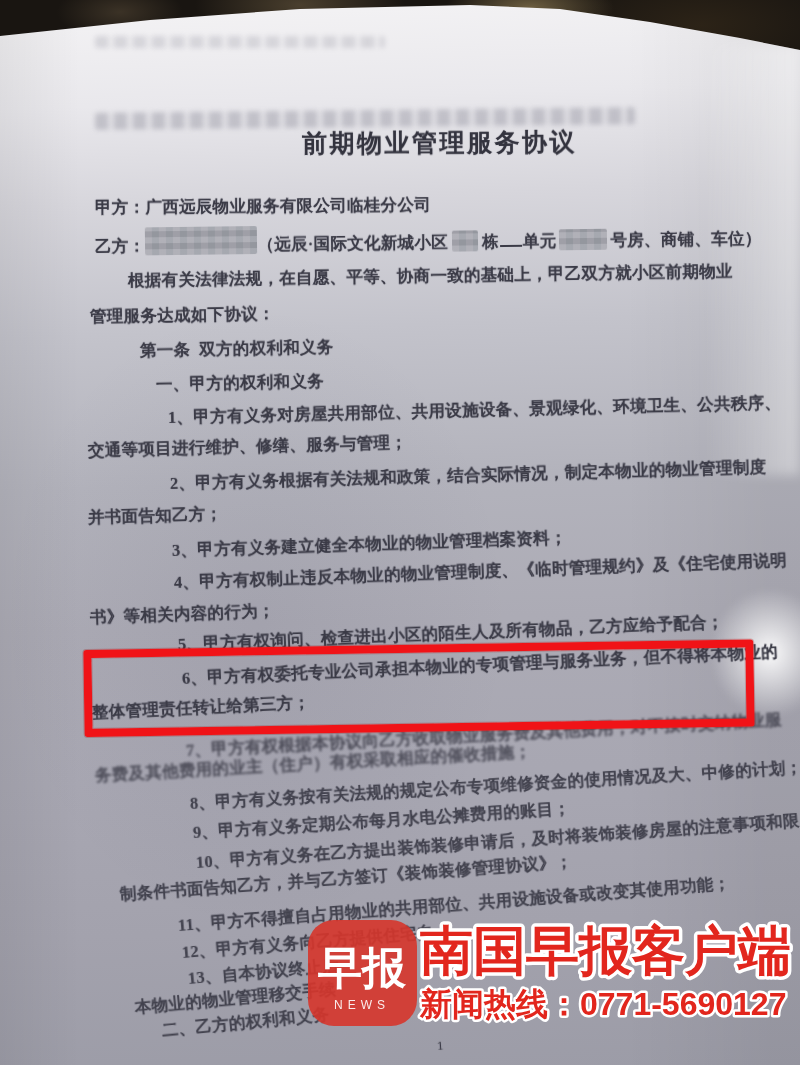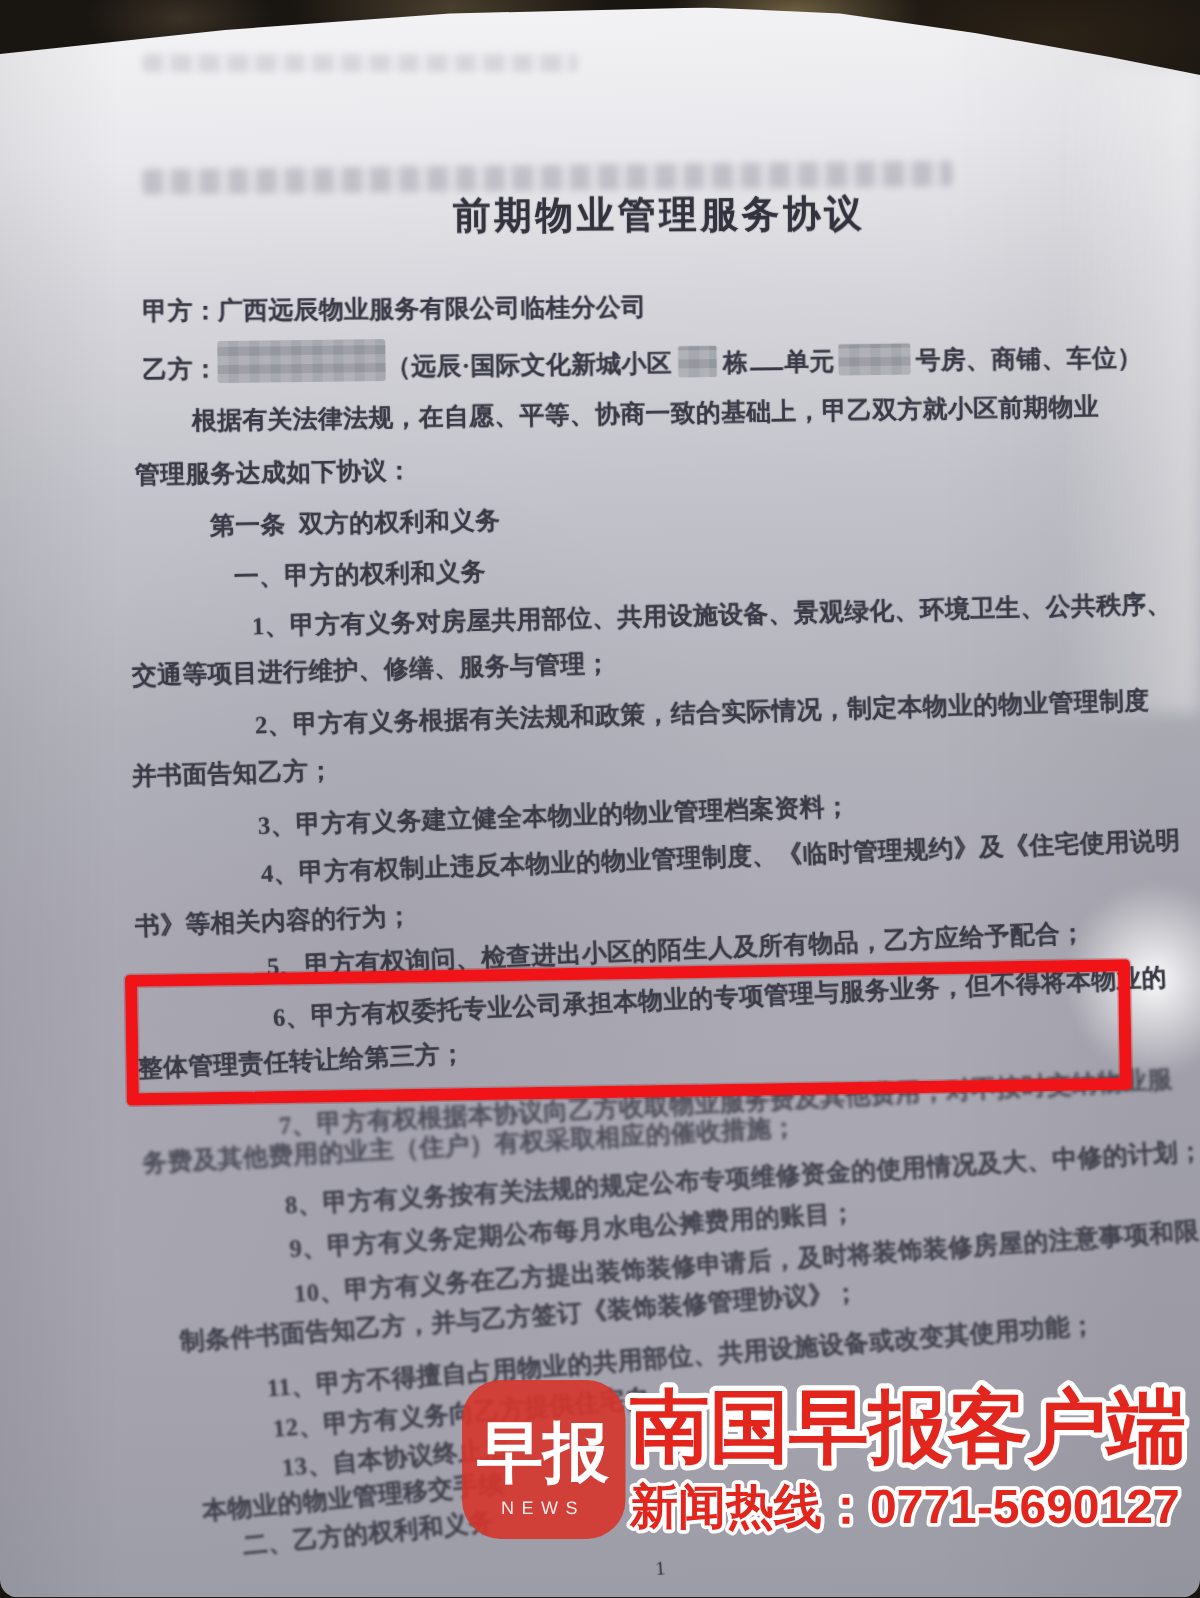--- a/index.html
+++ b/index.html
@@ -13,21 +13,20 @@
       #191511;
     font-family:"Liberation Serif", serif;
   }
   #paper{
     position:absolute;left:0;top:0;width:800px;height:1065px;
     clip-path:polygon(0 36px,150px 20px,300px 9px,470px 5px,560px 9px,650px 22px,740px 38px,800px 50px,800px 1065px,0 1065px);
     background:
       linear-gradient(90deg, rgba(0,0,0,.06) 0%, rgba(0,0,0,0) 10%, rgba(0,0,0,0) 78%, rgba(0,0,0,.05) 96%),
       radial-gradient(340px 420px at 32% 58%, rgba(40,40,65,.07), rgba(40,40,65,0) 75%),
       linear-gradient(178deg,#f2f1f3 2%,#e9e8ec 10%,#d7d6dc 19%,#c3c3cb 31%,#b3b3bc 45%,#acabb5 58%,#a8a7b2 72%,#a3a2ad 86%,#9c9ca7 100%);
-    border-radius: 12px;
   }
   .light-right{
     position:absolute;right:0;top:45px;width:95px;height:430px;
     background:linear-gradient(90deg, rgba(255,255,255,0), rgba(255,255,255,.42));
     filter:blur(6px);
   }
   .blob-right{
     position:absolute;right:-30px;top:588px;width:120px;height:130px;border-radius:50%;
     background:radial-gradient(closest-side, rgba(255,255,255,.95), rgba(255,255,255,0));
     filter:blur(3px);

